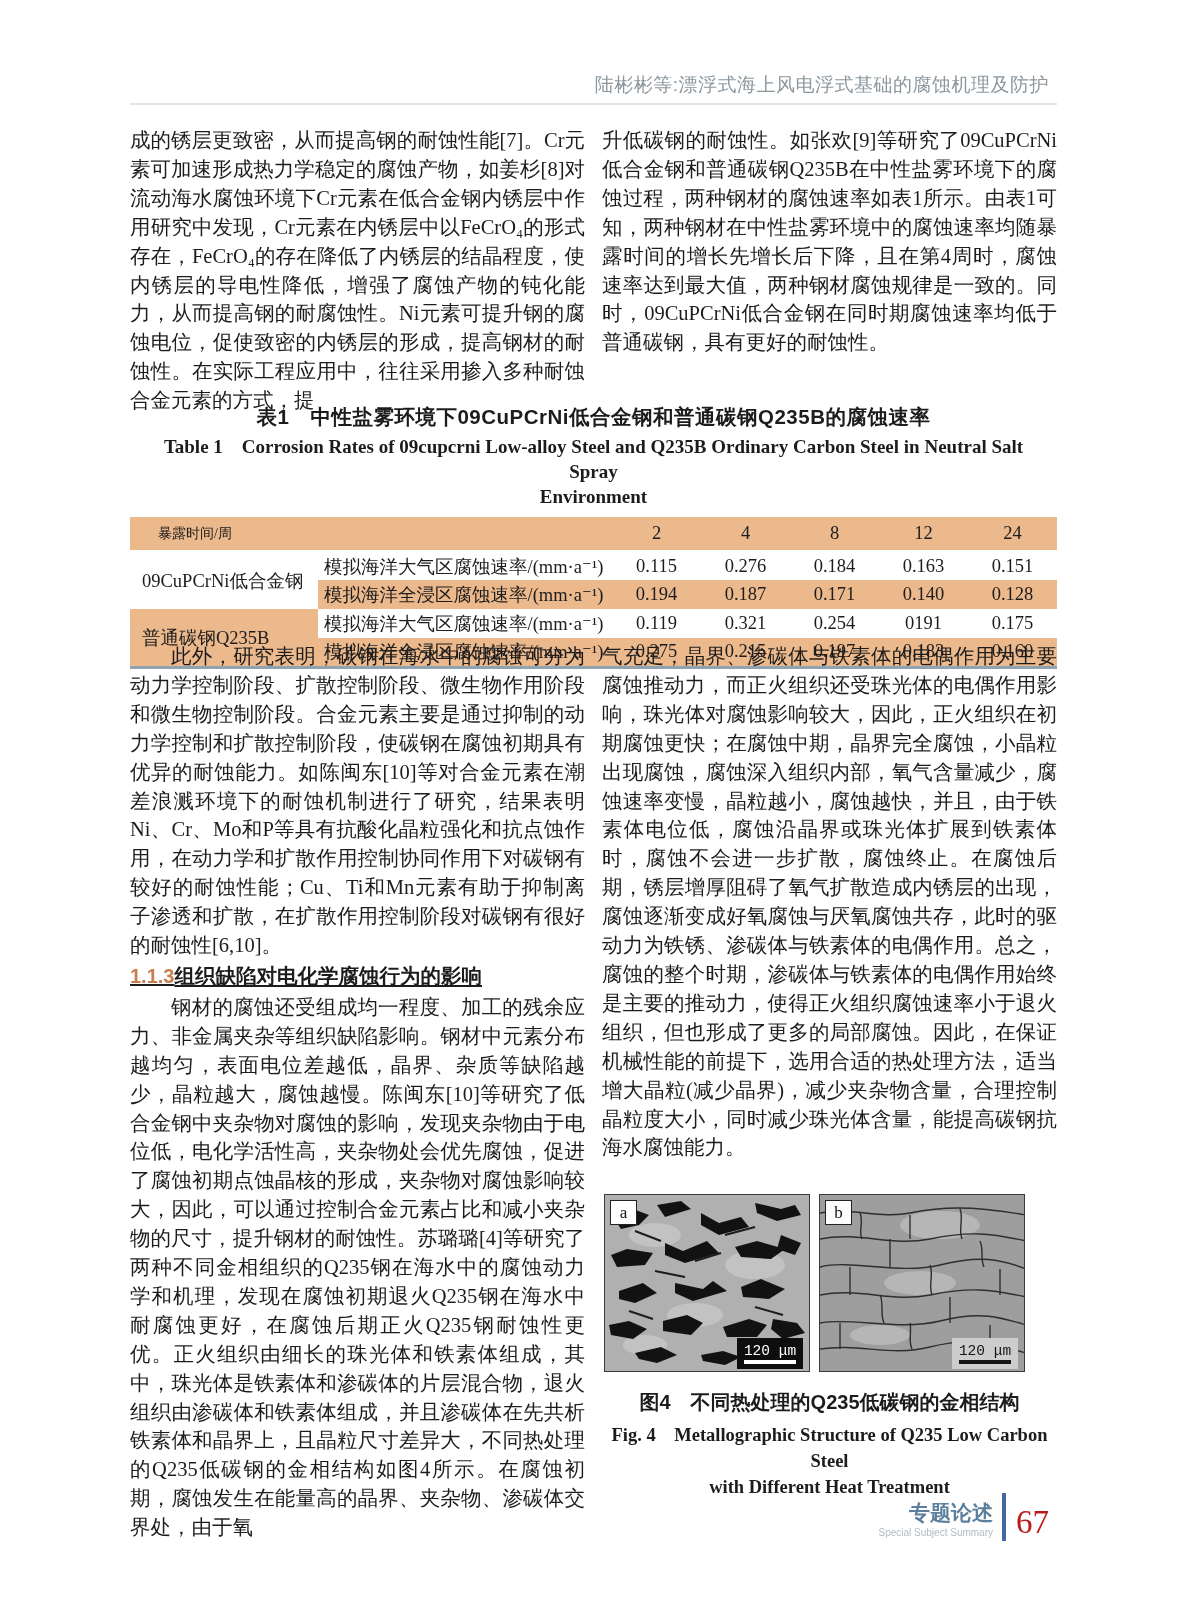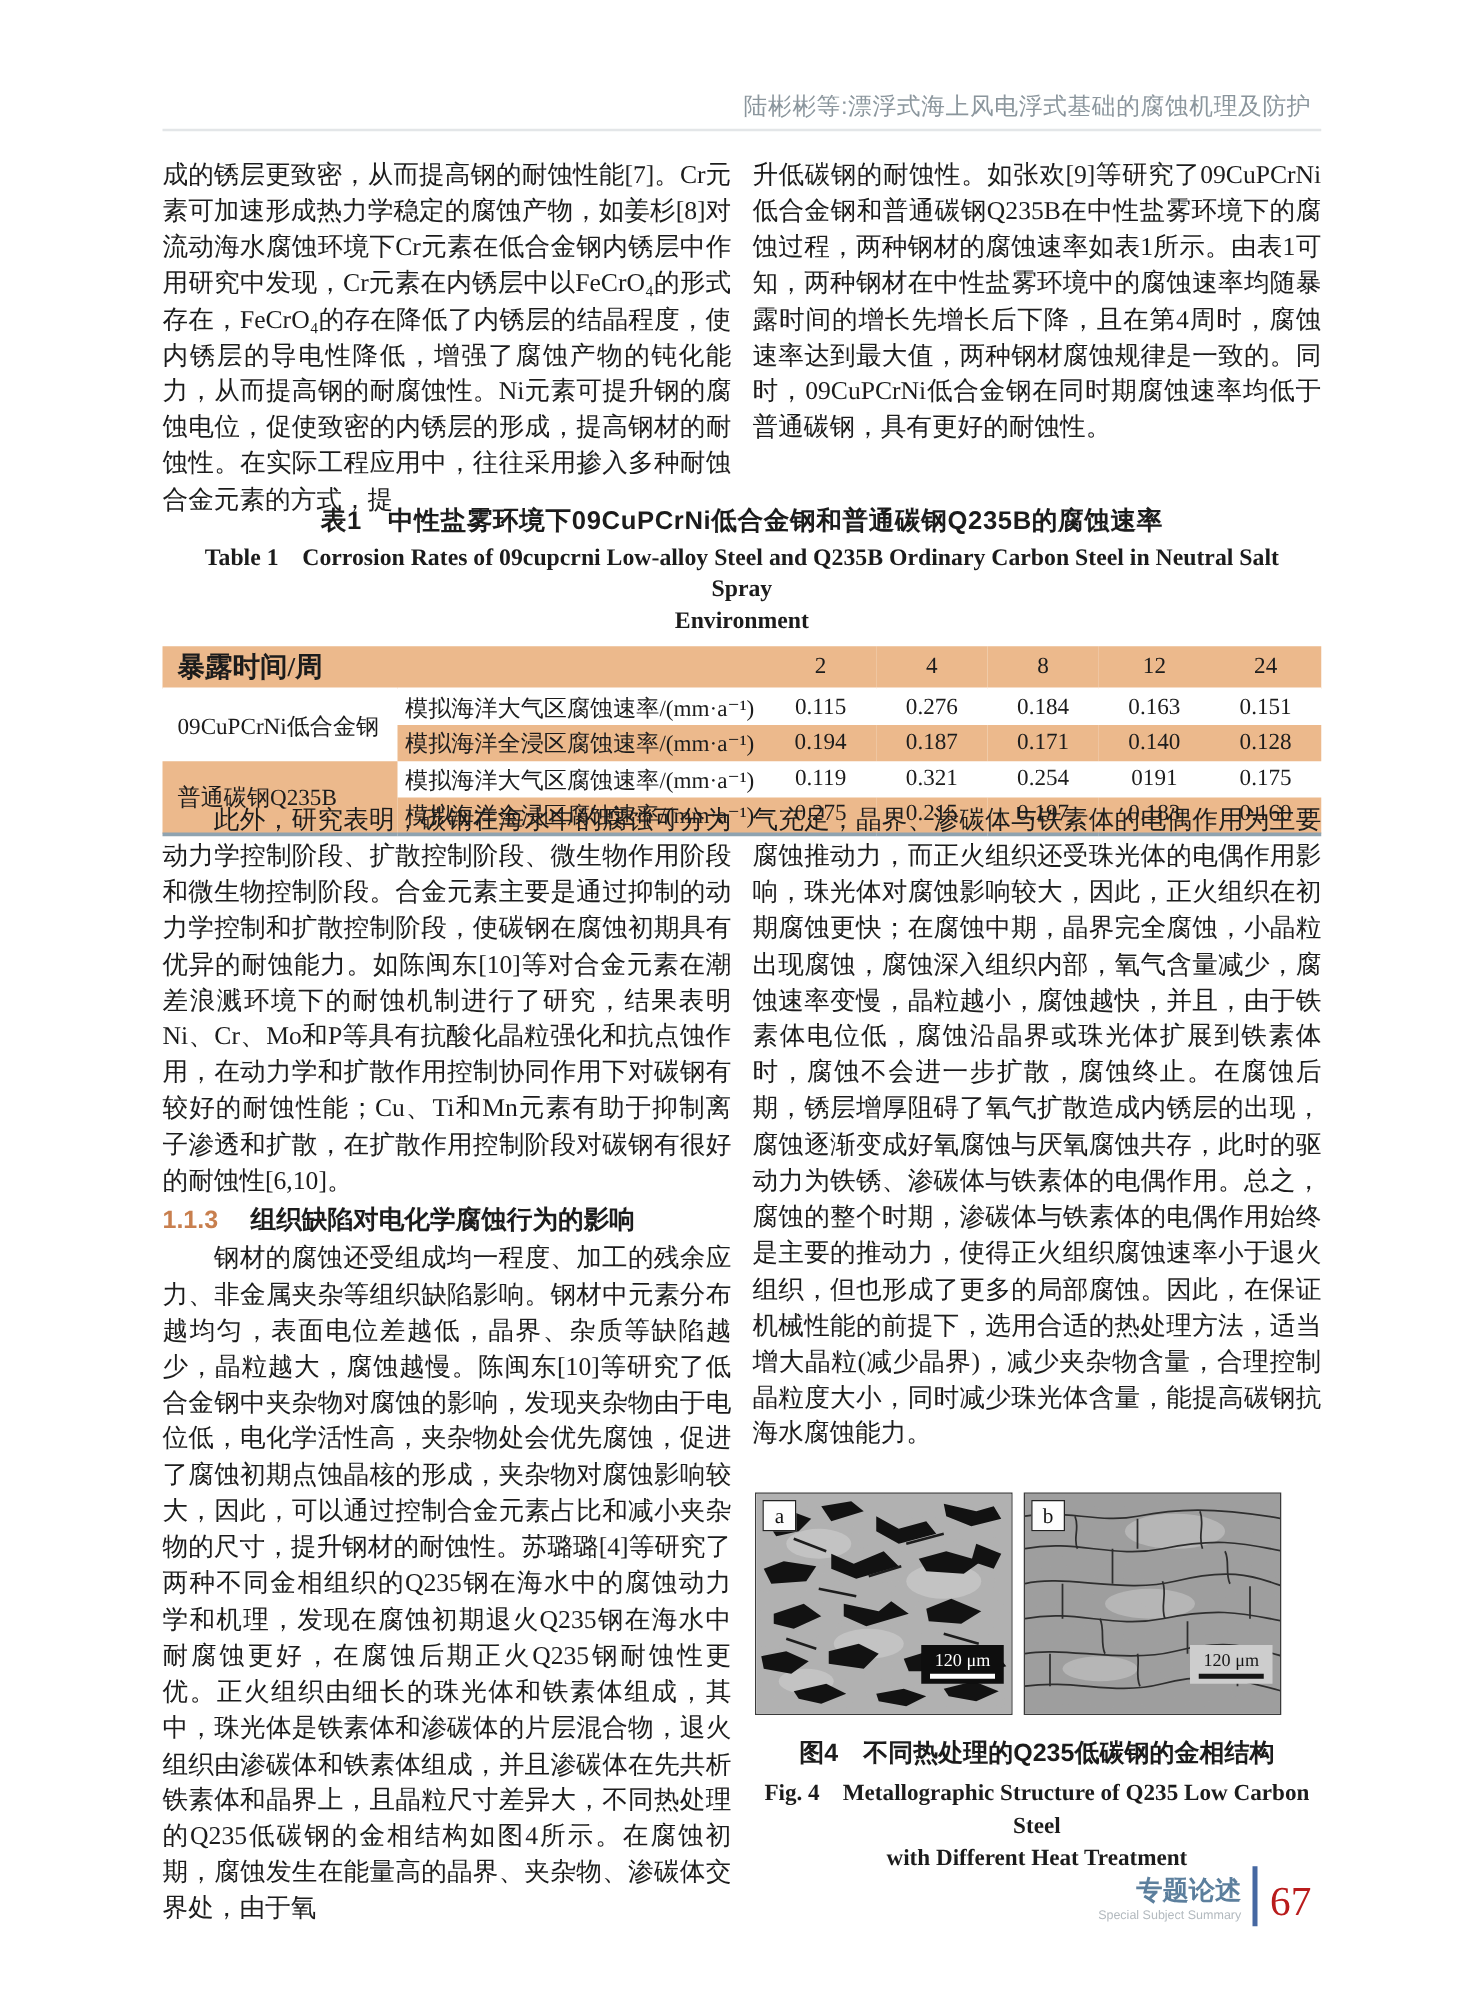--- a/index.html
+++ b/index.html
@@ -31,45 +31,45 @@
     font-family:"Liberation Sans","DejaVu Sans",sans-serif; letter-spacing:0.5px;
   }
   .tbl-title-en {
     margin:4px auto 0; width:900px; text-align:center; font-weight:bold;
     font-size:19px; line-height:25px; font-family:"Liberation Serif","DejaVu Serif",serif;
   }
   table.data-table { width:927px; margin-top:8px; border-collapse:collapse; border-bottom:3px solid #8fa3b0; }
   table.data-table td { font-size:18.5px; vertical-align:middle; }
   .peach { background:#ecb98c; }
   tr.hdr td { height:34px; border-bottom:2px solid #fff; }
-  tr.hdr td.hl { padding-left:12px; font-size:22px;font-weight:bold; }
+  tr.hdr td.hl { padding-left:28px; font-size:14px; }
   tr.rowline td { height:29px; }
   td.mat { padding-left:12px; font-size:19px; }
   td.metric { padding-left:6px; font-size:17.5px; white-space:nowrap; }
   td.num { text-align:center; font-size:18.5px; }
 
   
-  .subheading { display:flex; align-items:flex-end; gap:26px; margin:2px 0 2px 0; line-height:28.9px; }
+  .subheading { display:flex; align-items:flex-end; gap:0; margin:2px 0 2px 0; line-height:28.9px;text-decoration:underline; }
   .sec-num { color:#c87f4e; font-family:"Liberation Sans","DejaVu Sans",sans-serif; font-size:20px; font-weight:bold; }
   .sec-title { font-weight:bold; font-size:20.5px; font-family:"Liberation Sans","DejaVu Sans",sans-serif; }
 
   
   .fig { margin-top:32px; }
   .panels { display:flex; gap:9px; margin-left:2px; }
   .micro { position:relative; width:206px; height:178px; border:1px solid #3a3a3a; overflow:hidden; }
   .micro svg { display:block; }
   .plabel {
     position:absolute; top:5px; left:5px; width:27px; height:25px; background:#fdfdfd;
     border:1px solid #222; display:flex; align-items:center; justify-content:center;
     font-size:17px; font-family:"Liberation Serif","DejaVu Serif",serif; color:#111;
   }
   .scale {
-    position:absolute; right:6px; bottom:24px; width:66px; height:31px;
+    position:absolute; right:6px; bottom:2px; width:66px; height:31px;
     display:flex; flex-direction:column; align-items:center; justify-content:center;
-    font-size:14.5px; font-family:Liberation Serif, serif;
+    font-size:14.5px; font-family:Liberation Mono, monospace;
   }
   .scale .bar { display:block; width:52px; height:4px; margin-top:1px; }
   .scale.dark { background:#0e0e0e; color:#fff; } .scale.dark .bar { background:#fff; }
   .scale.light { background:#cdcdcd; color:#151515; } .scale.light .bar { background:#151515; }
   .cap-zh {
     margin-top:17px; text-align:center; font-weight:bold; font-size:20px;
     font-family:"Liberation Sans","DejaVu Sans",sans-serif;
   }
   .cap-en { margin-top:6px; text-align:center; font-weight:bold; font-size:18.5px; line-height:26px; }
 

